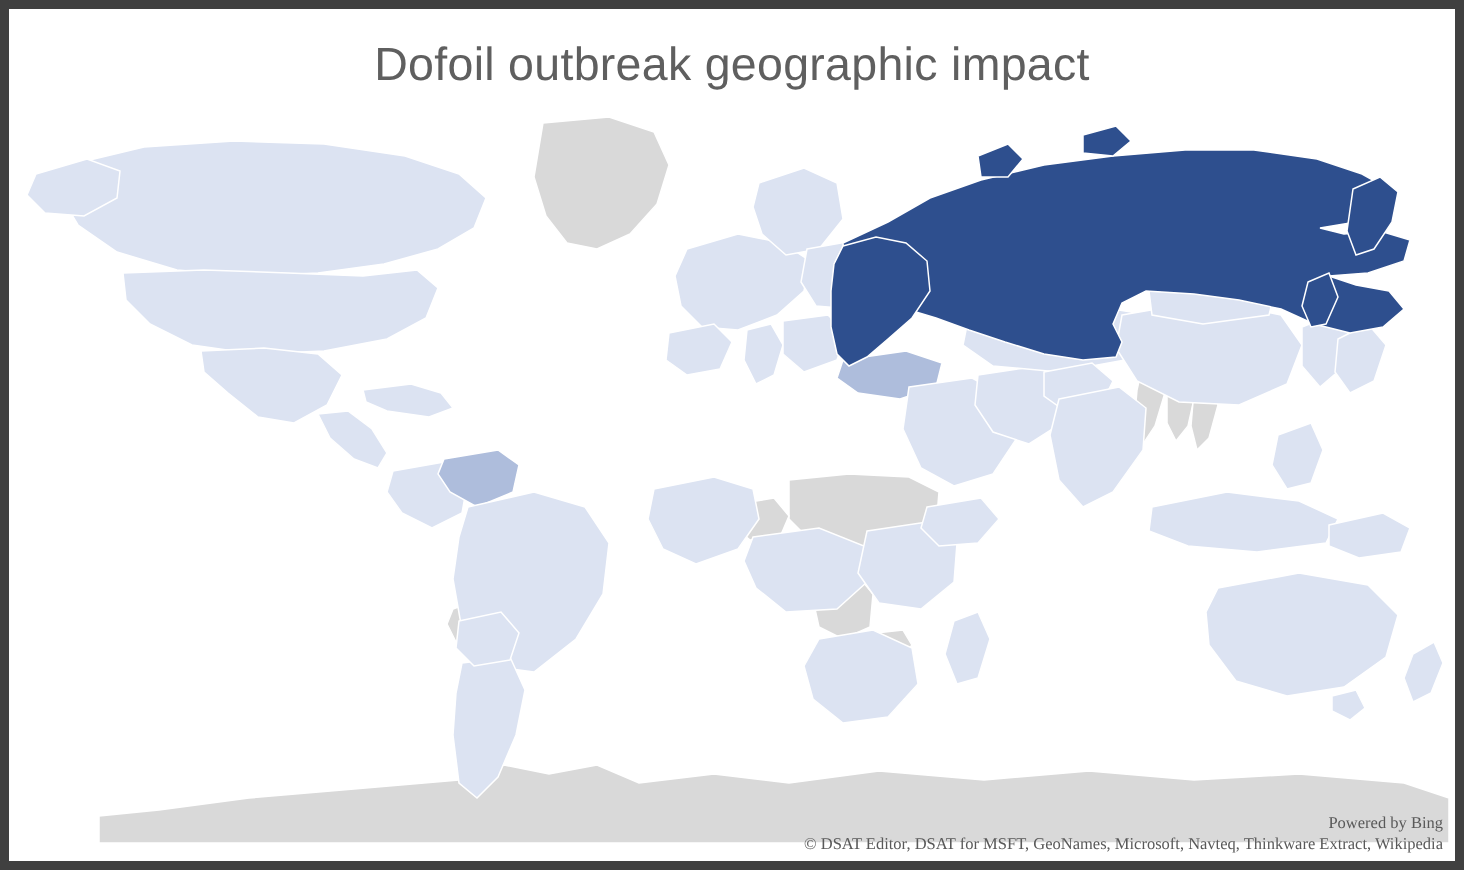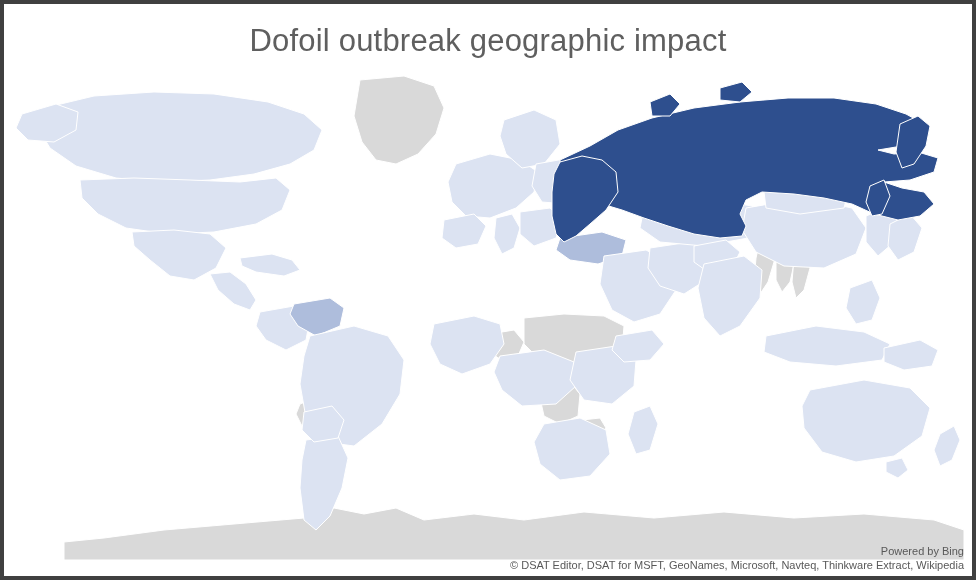--- a/index.html
+++ b/index.html
@@ -9,21 +9,21 @@
   }
   body {
     font-family: "Liberation Sans", sans-serif;
   }
   .map-visual {
     position: relative;
     width: 976px;
     height: 580px;
     box-sizing: border-box;
     background: #ffffff;
-    border: 4px solid #404040;
+    border: 6px solid #404040;
     overflow: hidden;
   }
   .map-title {
     position: absolute;
     top: 16px;
     left: 0;
     width: 100%;
     text-align: center;
     font-size: 31px;
     font-weight: 300;
@@ -46,20 +46,21 @@
   }
   .attribution {
     position: absolute;
     right: 8px;
     bottom: 4px;
     text-align: right;
     color: #595959;
     font-size: 11px;
     line-height: 14px;
     white-space: nowrap;
+    font-family: Liberation Serif, serif;
   }
   .attribution .powered {
     display: block;
   }
   .attribution .copyright {
     display: block;
     margin-left: 20px;
   }
 </style>
 </head>

